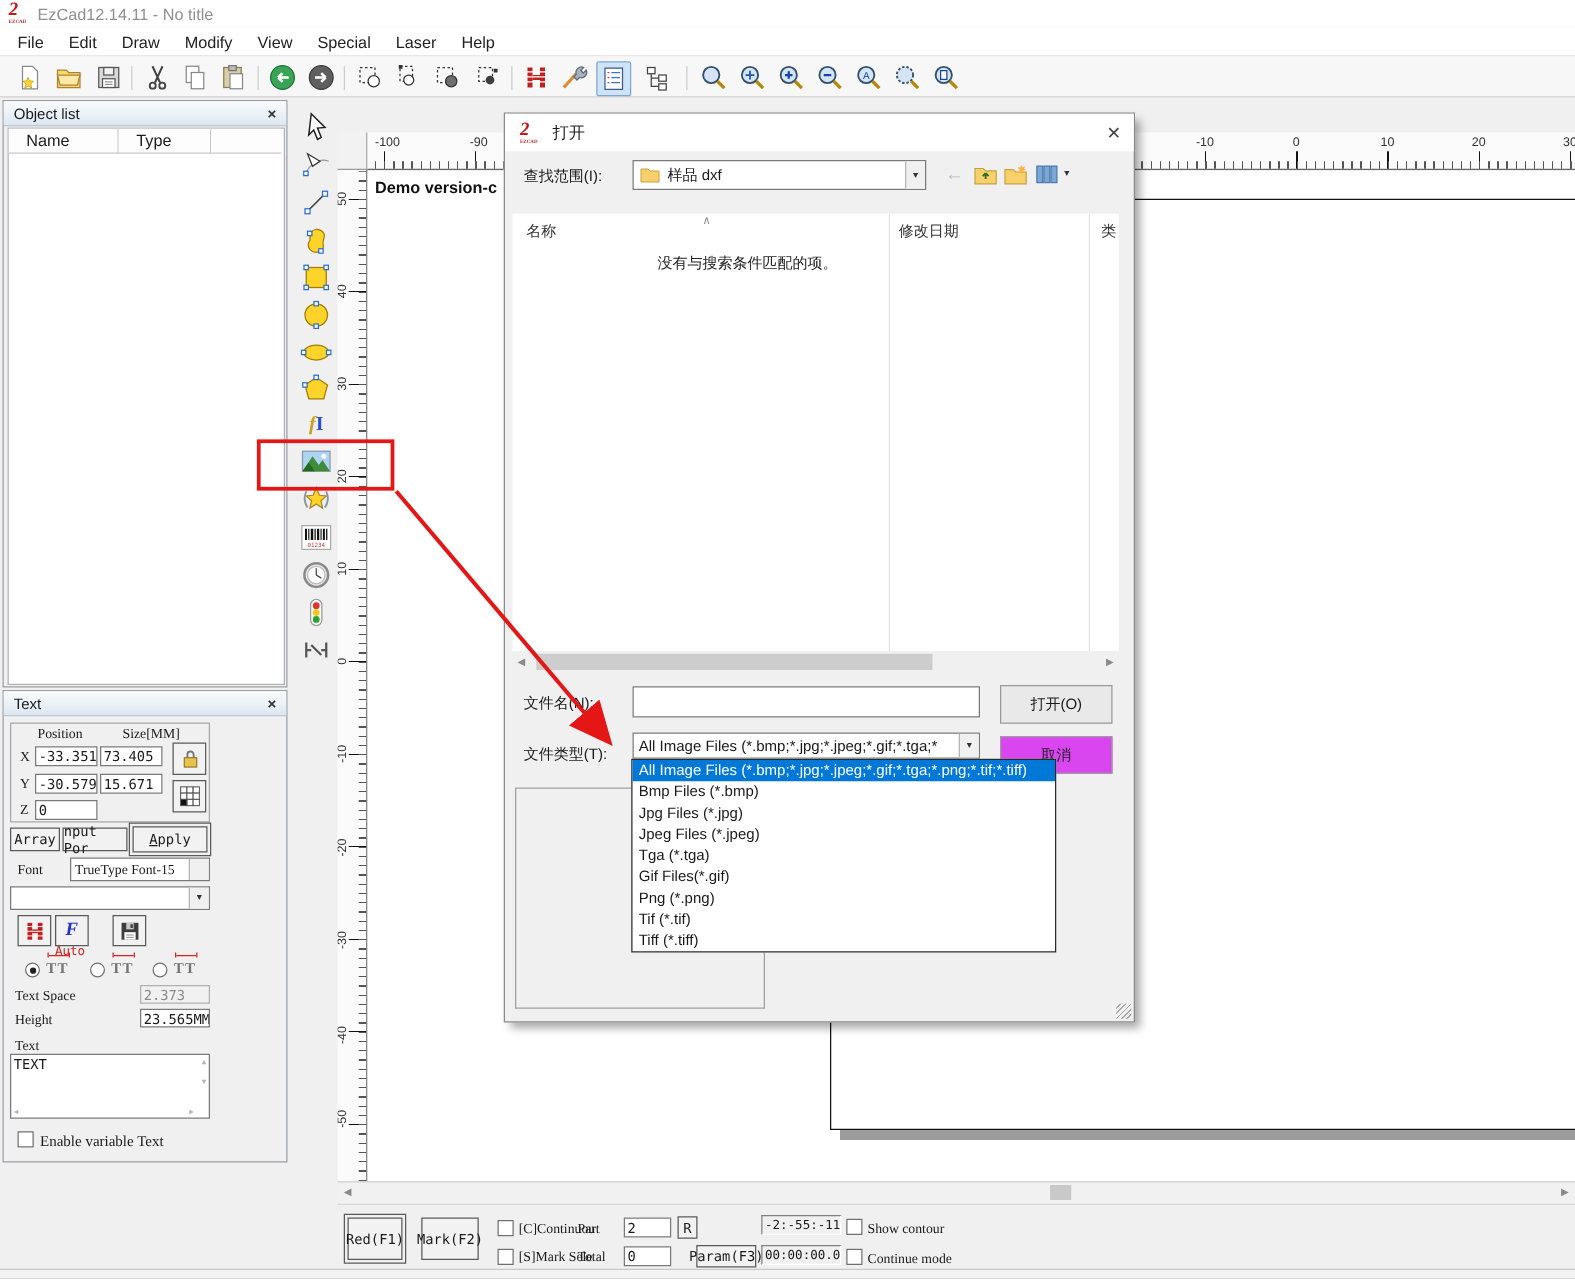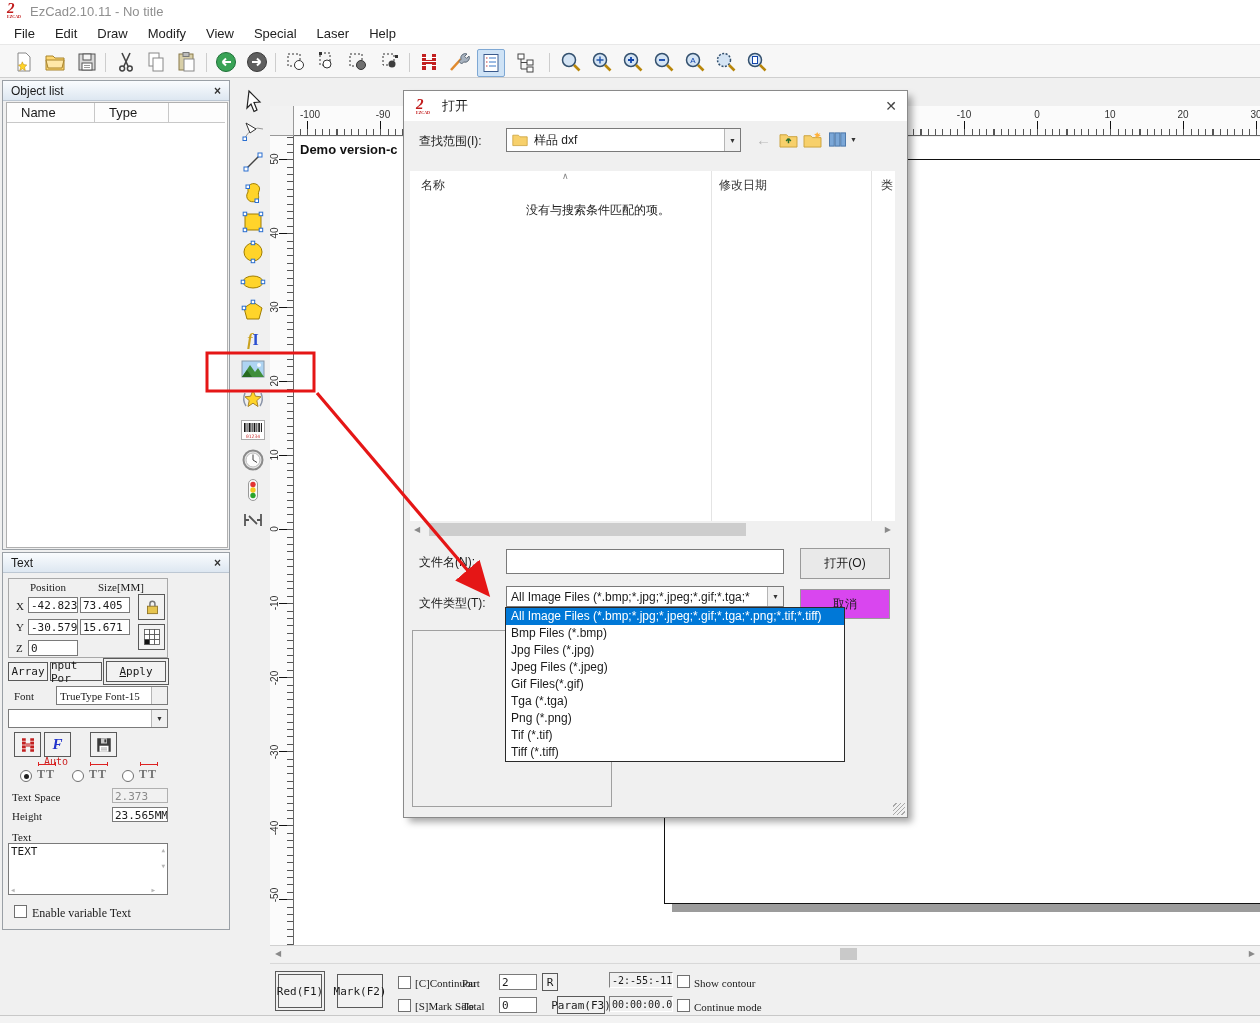--- a/index.html
+++ b/index.html
@@ -85,21 +85,21 @@
 </head>
 <body>
 
 <div class="app">
 
   <div class="a titlebar">
     <span class="a logo">
         <span class="two">2</span>
         <span class="ez">EZCAD</span>
       </span>
-    <span class="a apptitle">EzCad2.10.11 - No title</span>
+    <span class="a apptitle">EzCad12.14.11 - No title</span>
   </div>
 
   <div class="a menubar">
     <span class="mi">File</span>
     <span class="mi">Edit</span>
     <span class="mi">Draw</span>
     <span class="mi">Modify</span>
     <span class="mi">View</span>
     <span class="mi">Special</span>
     <span class="mi">Laser</span>
@@ -443,21 +443,21 @@
   <div class="a panel" style="left:2px;top:552px;width:228px;height:378px;">
     <div class="ptitle">
       <span>Text</span>
       <span class="pclose">×</span>
     </div>
   </div>
   <div class="a gbox"></div>
   <span class="a mono" style="left:30px;top:581px;">Position</span>
   <span class="a mono" style="left:98px;top:581px;">Size[MM]</span>
   <span class="a mono" style="left:16px;top:600px;">X</span>
-  <div class="a tin" style="left:28px;top:597px;width:50px;height:16px;">-42.823</div>
+  <div class="a tin" style="left:28px;top:597px;width:50px;height:16px;">-33.351</div>
   <div class="a tin" style="left:80px;top:597px;width:50px;height:16px;">73.405</div>
   <span class="a mono" style="left:16px;top:621px;">Y</span>
   <div class="a tin" style="left:28px;top:619px;width:50px;height:16px;">-30.579</div>
   <div class="a tin" style="left:80px;top:619px;width:50px;height:16px;">15.671</div>
   <span class="a mono" style="left:16px;top:642px;">Z</span>
   <div class="a tin" style="left:28px;top:640px;width:50px;height:16px;">0</div>
   <span class="a wbtn" style="left:138px;top:594px;width:27px;height:26px;">
       <svg width="20" height="20" viewBox="0 0 24 24">
         <rect x="6.5" y="11" width="12" height="9" fill="#e6c44e" stroke="#8a6d1f"></rect>
         <path d="M9.5 11V8a3 3 0 0 1 6 0v3" fill="none" stroke="#777" stroke-width="1.8"></path>
@@ -638,22 +638,22 @@
     <span class="a" style="left:396px;top:498px;width:90px;height:30px;background:#d946ef;border:1px solid #9a9a9a;box-sizing:border-box;display:flex;align-items:center;justify-content:center;">取消</span>
     <div class="a" style="left:8px;top:539px;width:200px;height:177px;border:1px solid #a0a0a0;box-sizing:border-box;"></div>
     <span class="grip"></span>
   </div>
 
   <div class="a ddl">
     <div class="ddi sel">All Image Files (*.bmp;*.jpg;*.jpeg;*.gif;*.tga;*.png;*.tif;*.tiff)</div>
     <div class="ddi">Bmp Files (*.bmp)</div>
     <div class="ddi">Jpg Files (*.jpg)</div>
     <div class="ddi">Jpeg Files (*.jpeg)</div>
+    <div class="ddi">Tga (*.tga)</div>
     <div class="ddi">Gif Files(*.gif)</div>
-    <div class="ddi">Tga (*.tga)</div>
     <div class="ddi">Png (*.png)</div>
     <div class="ddi">Tif (*.tif)</div>
     <div class="ddi">Tiff (*.tiff)</div>
   </div>
 
   <svg class="a annot" viewBox="0 0 1260 1023">
     <defs>
       <marker id="ah" markerWidth="11" markerHeight="10" refX="9" refY="5" orient="auto">
         <polygon points="0,0 11,5 0,10" fill="#e51616"></polygon>
       </marker>

